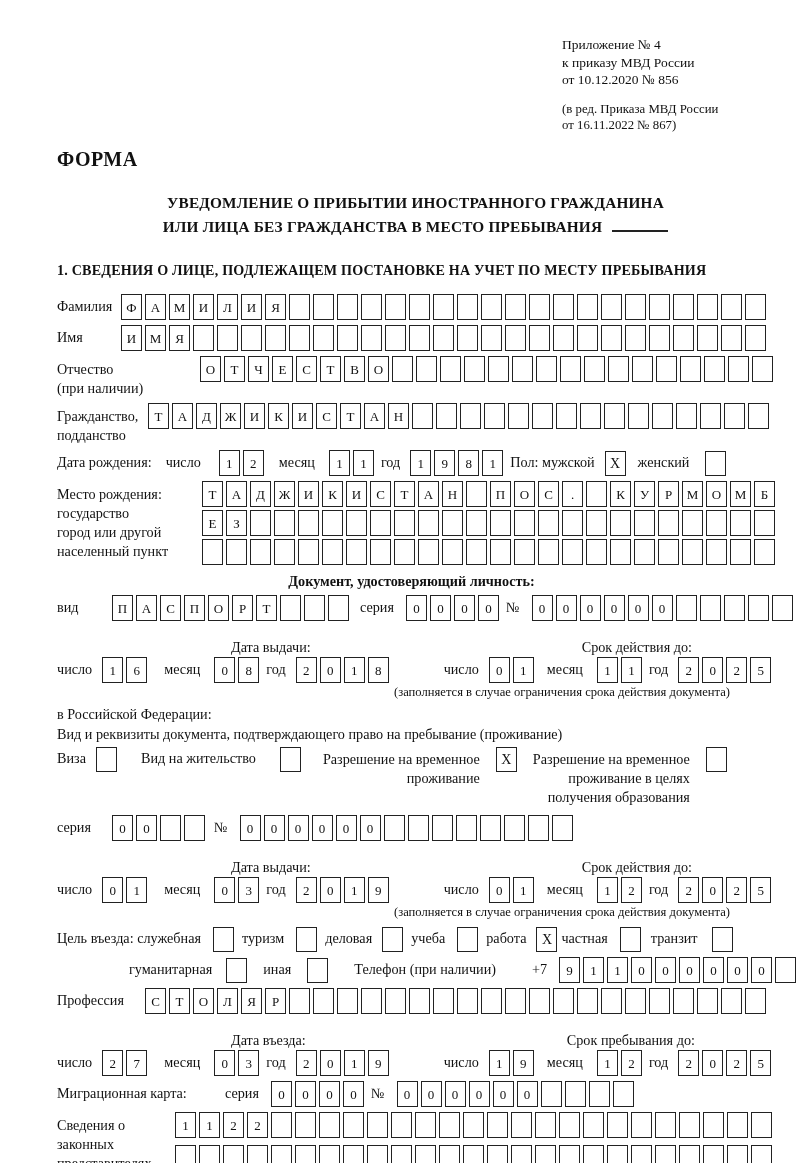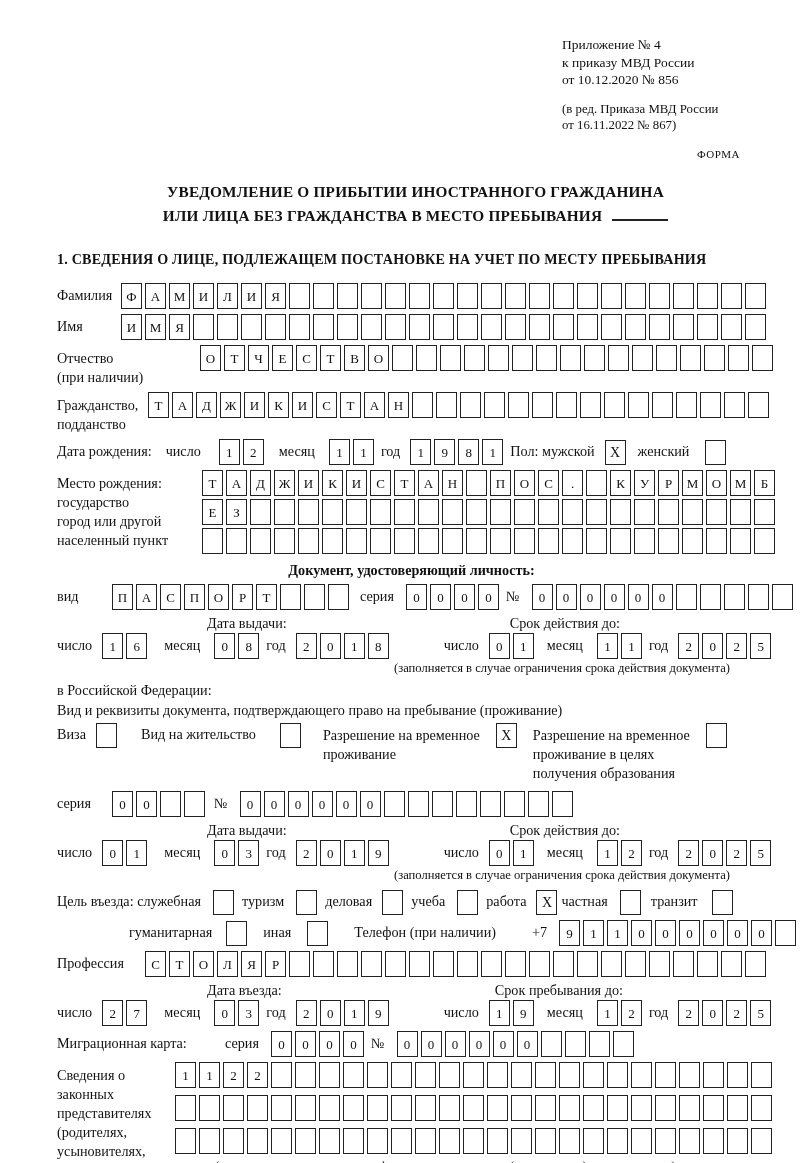--- a/index.html
+++ b/index.html
@@ -3,45 +3,45 @@
 <meta charset="utf-8">
 <style>
   * { box-sizing: border-box; margin: 0; padding: 0; }
   html, body { width: 800px; height: 1163px; background: #ffffff; overflow: hidden; }
   body { font-family: "Liberation Serif", "DejaVu Serif", serif; color: #111; }
   .page { width: 800px; height: 1163px; padding: 36px 26px 10px 57px; }
 
   
   .hdr-ref { margin-left: auto; width: 212px; font-size: 13.5px; line-height: 1.3; }
   .hdr-ref .sub { font-size: 12.8px; margin-top: 12px; }
-  .forma { text-align: right; padding-right: 34px; font-weight: normal; font-size: 11px; letter-spacing: .5px; margin-top: 14px; }
+  .forma { padding-right: 34px; font-weight: bold; font-size: 20px; letter-spacing: .5px; margin-top: 14px; }
 
   
   .title { text-align: center; font-weight: bold; font-size: 15.3px; line-height: 1.55; margin-top: 20px; letter-spacing: .2px; }
   .blank-line { display: inline-block; width: 56px; border-bottom: 2px solid #222; margin-left: 10px; vertical-align: baseline; }
 
   .section-heading { font-weight: bold; font-size: 14.1px; margin-top: 24px; letter-spacing: .2px; }
 
   
   .form-body { margin-top: 15px; }
   .line { display: flex; align-items: flex-start; margin-bottom: 5px; }
-  .line.hdr { margin-bottom: 1px; margin-top: 5px; }
+  .line.hdr { margin-bottom: 1px; margin-top: 18px; gap: 24px; }
   .line.center { justify-content: center; }
   .line.capline { justify-content: flex-end; padding-right: 44px; margin-top: -3px; margin-bottom: 6px; }
   .line.txt { margin-bottom: 3px; }
   .line.mt6 { margin-top: 8px; }
   .line.rep-cap { margin-top: -26px; padding-left: 158px; margin-bottom: 0; }
 
   .lbl { font-size: 14.2px; white-space: nowrap; padding-top: 4px; margin-right: 8px; flex: none; }
   .line.hdr .lbl, .line.txt .lbl, .line.center .lbl { padding-top: 0; }
   .lbl.bold { font-weight: bold; }
   .lbl.cap { font-size: 12.6px; padding-top: 0; margin-right: 0; }
 
   .mlbl { flex: none; font-size: 14.2px; line-height: 19px; padding-top: 4px; margin-right: 6px; }
-  .mlbl.ctr { text-align: left; }
+  .mlbl.ctr { text-align: right; }
 
   .cells { display: flex; flex: none; }
   .cell { flex: none; width: 21px; height: 26px; border: 1.6px solid #222; margin-right: 3px;
           display: flex; align-items: center; justify-content: center;
           font-size: 13px; line-height: 1; background: #fff; }
   .cellcol { display: flex; flex-direction: column; flex: none; }
   .cellcol .cells { margin-bottom: 3px; }
 
   .box { flex: none; width: 21px; height: 25px; border: 1.6px solid #222; margin-top: 1px;
          display: flex; align-items: center; justify-content: center; font-size: 14px; background: #fff; }

